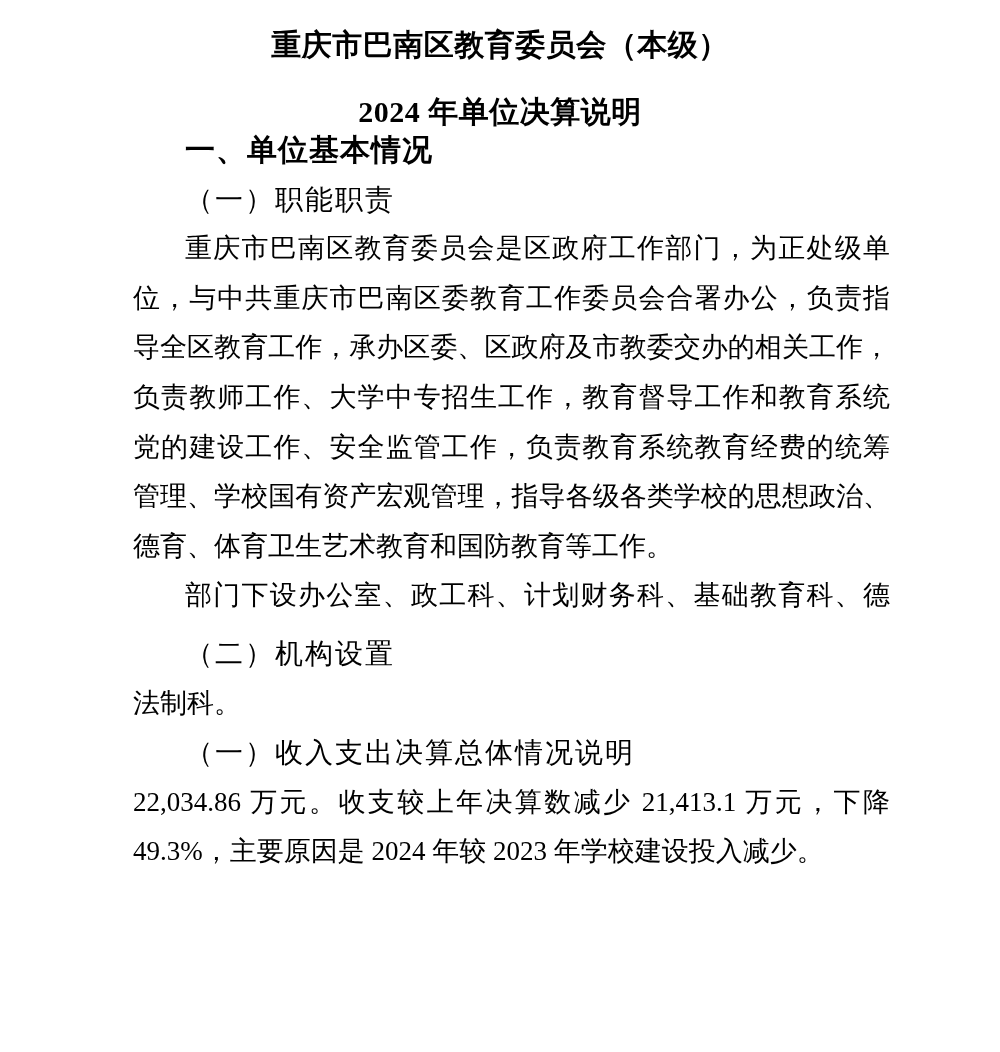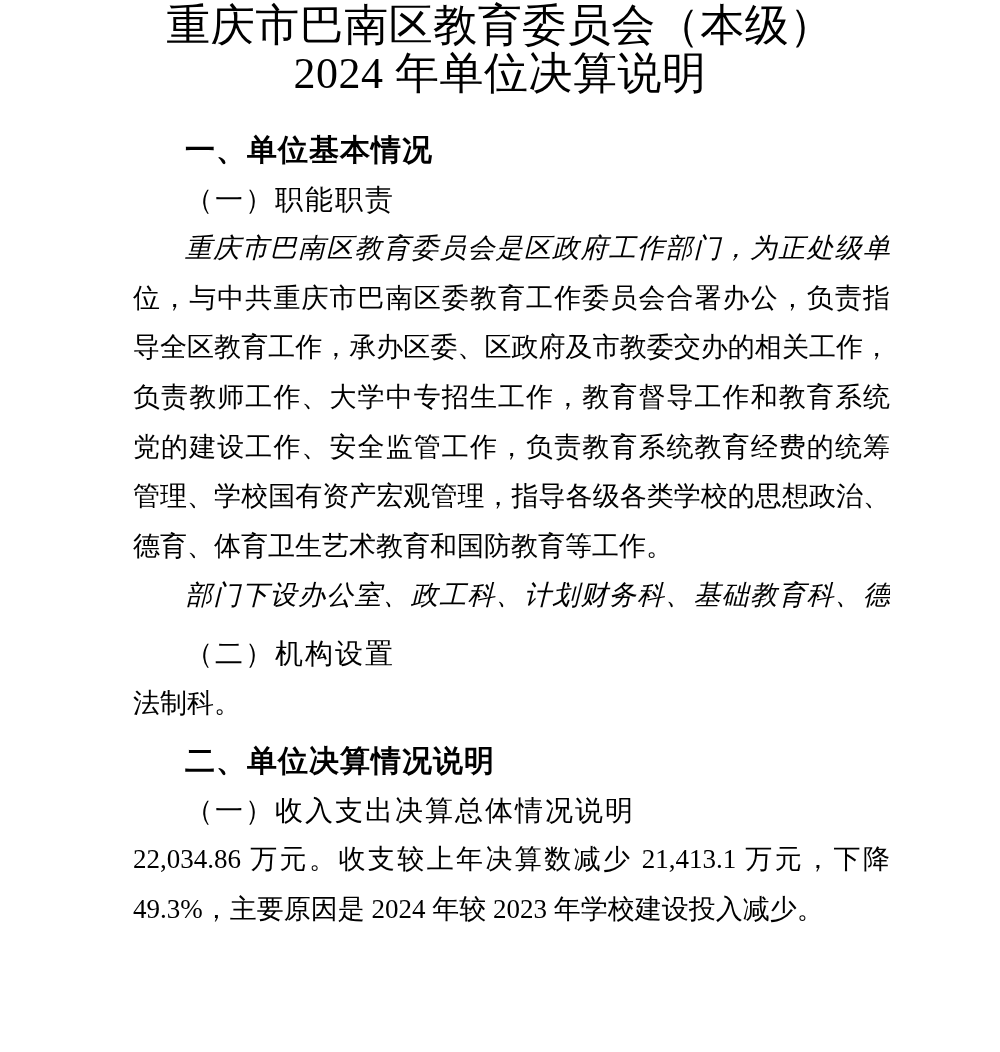--- a/index.html
+++ b/index.html
@@ -5,34 +5,35 @@
   html,body{margin:0;padding:0;background:#ffffff;}
   .page{
     position:relative;
     width:1000px;height:1052px;
     background:#ffffff;color:#000;
     overflow:hidden;
     font-family:"Liberation Serif",serif;
   }
   .title-block{padding-top:2px;text-align:center;}
   .title-line{
-    font-size:44px;line-height:48px;font-weight:normal;
+    font-size:30px;line-height:48px;font-weight:bold;
     font-family:"Liberation Serif",serif;
     letter-spacing:0.5px;
+    margin-top:19px;
   }
   .content{
     position:absolute;left:133px;top:100px;width:757px;
   }
   .line{
     height:49.6px;line-height:49.6px;font-size:27px;
     overflow:hidden;white-space:nowrap;
   }
   .just{text-align:justify;text-align-last:justify;}
   .lastline{text-align:left;text-align-last:left;}
-  .firstline{text-indent:52px;font-style:italic;}
+  .firstline{text-indent:52px;}
   .heading-black{
     font-family:"Liberation Sans",sans-serif;
     font-weight:bold;font-size:30px;padding-left:52px;
     letter-spacing:1px;
   }
   .subheading{
     font-size:28px;padding-left:52px;letter-spacing:2px;
   }
   .mt8{margin-top:8px;}
   .mt53{margin-top:25px;}
@@ -60,21 +61,20 @@
     <div class="line just">负责教师工作、大学中专招生工作，教育督导工作和教育系统</div>
     <div class="line just">党的建设工作、安全监管工作，负责教育系统教育经费的统筹</div>
     <div class="line just">管理、学校国有资产宏观管理，指导各级各类学校的思想政治、</div>
     <div class="line lastline">德育、体育卫生艺术教育和国防教育等工作。</div>
 
     <div class="line just firstline">部门下设办公室、政工科、计划财务科、基础教育科、德</div>
 
     <div class="line subheading mt8">（二）机构设置</div>
     <div class="line lastline">法制科。</div>
 
-    <div class="line heading-black mt8">二、单位决算情况说明</div>
 
     <div class="line subheading">（一）收入支出决算总体情况说明</div>
 
     <div class="line just">22,034.86 万元。收支较上年决算数减少 21,413.1 万元，下降</div>
     <div class="line lastline">49.3%，主要原因是 2024 年较 2023 年学校建设投入减少。</div>
 
   </div>
 </div>
 
 </body></html>

